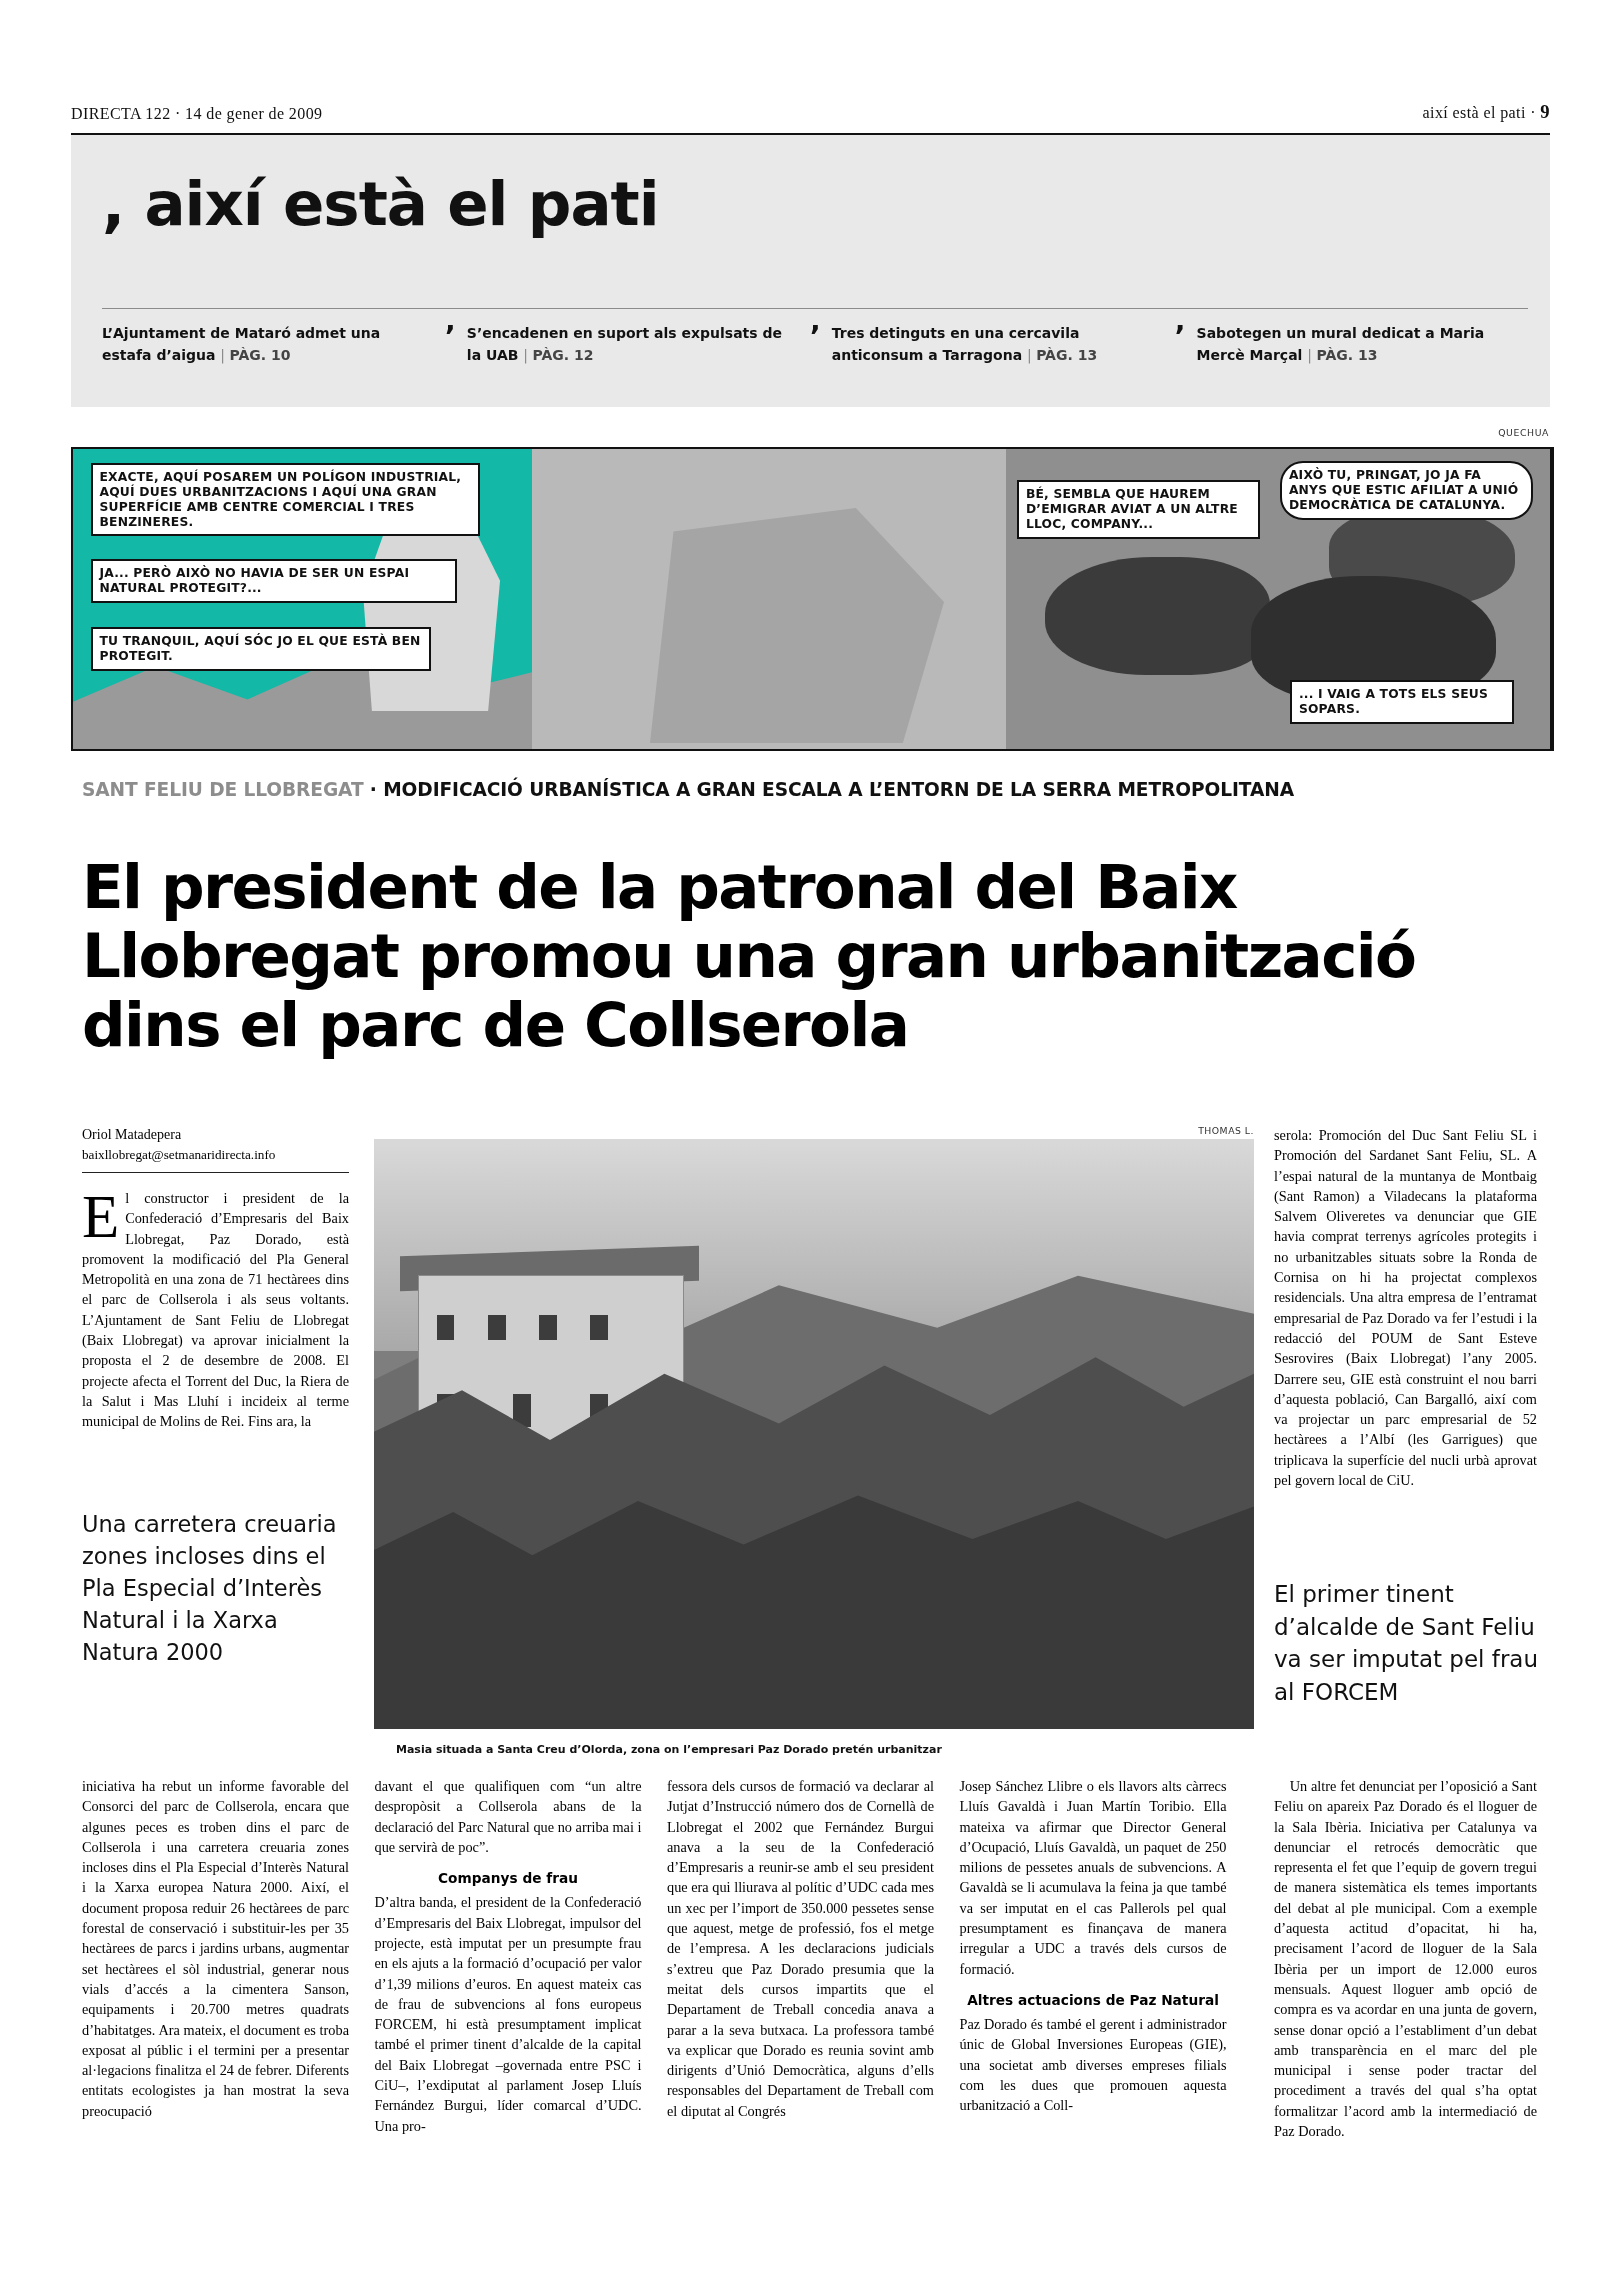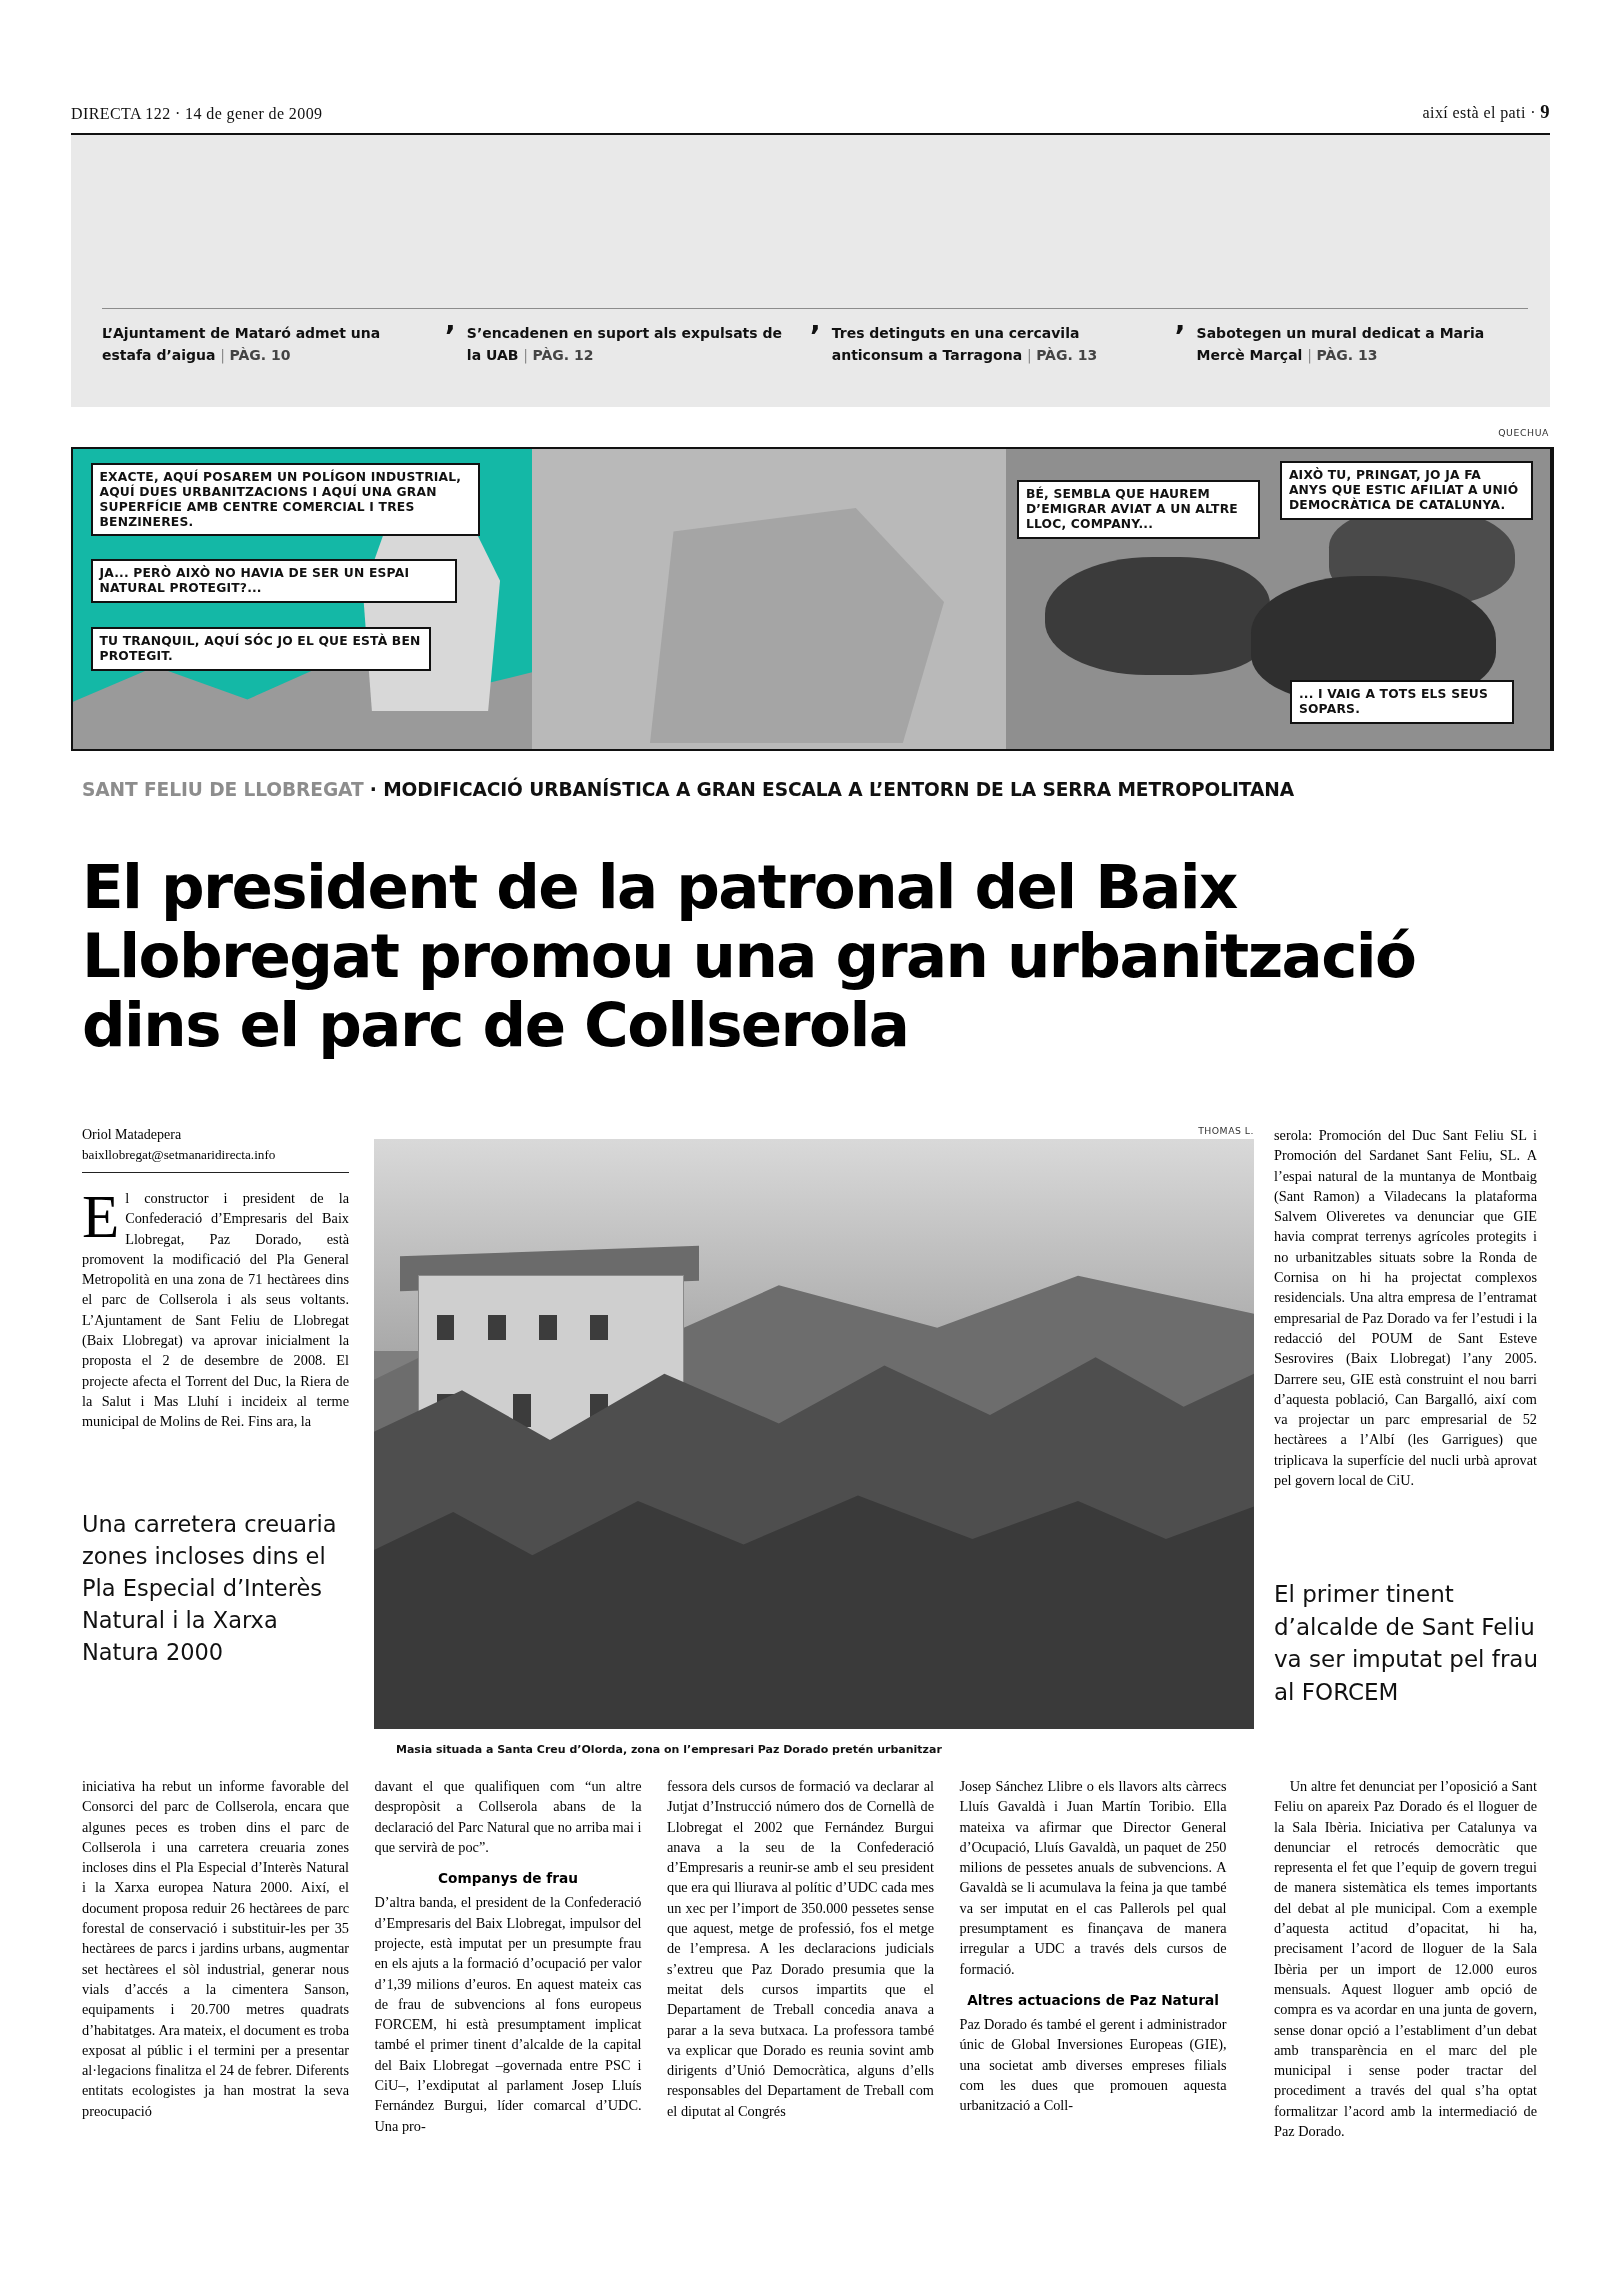--- a/index.html
+++ b/index.html
@@ -139,21 +139,21 @@
     line-height: 1.22;
     letter-spacing: 0.2px;
     padding: 4.9px 6.9px;
     color: #111;
     text-transform: uppercase;
   }
   .b1 { left: 17.6px; top: 13.7px; width: 372px; }
   .b2 { left: 17.6px; top: 110px; width: 349px; }
   .b3 { left: 17.6px; top: 178px; width: 323px; }
   .b4 { left: 11px; top: 11.8px; width: 225px; margin-top: 19px; }
-  .b5 { left: 31px; top: 11.8px; width: 235px; }
+  .b5 { left: 31px; top: 11.8px; width: 235px; border-radius: 23px; }
   .b6 { left: 21.6px; top: 192px; width: 206px; }
 
   .comic-fig {
     position: absolute;
     background: #6f6f6f;
   }
   .hill1 {
     left: 0; bottom: 0; width: 459px; height: 118px;
     background: #9a9a9a;
     clip-path: polygon(0% 60%, 18% 30%, 38% 58%, 60% 20%, 82% 52%, 100% 35%, 100% 100%, 0% 100%);
@@ -394,20 +394,21 @@
 
   <div class="runhead">
     <span class="left">DIRECTA 122  ·  14 de gener de 2009</span>
     <span class="right">
       <span>així està el pati ·</span>
       <span class="pagenum">9</span>
     </span>
   </div>
 
   <div class="banner">
+    <div class="banner-title">, així està el pati</div>
     <div class="banner-rule"></div>
     <div class="teasers">
       <div class="teaser">
         <span>L’Ajuntament de Mataró admet una estafa d’aigua</span>
         <span class="bar"> | </span>
         <span class="pg">PÀG.</span>
         <span class="pg">10</span>
       </div>
       <div class="quote-sep">’</div>
       <div class="teaser">

